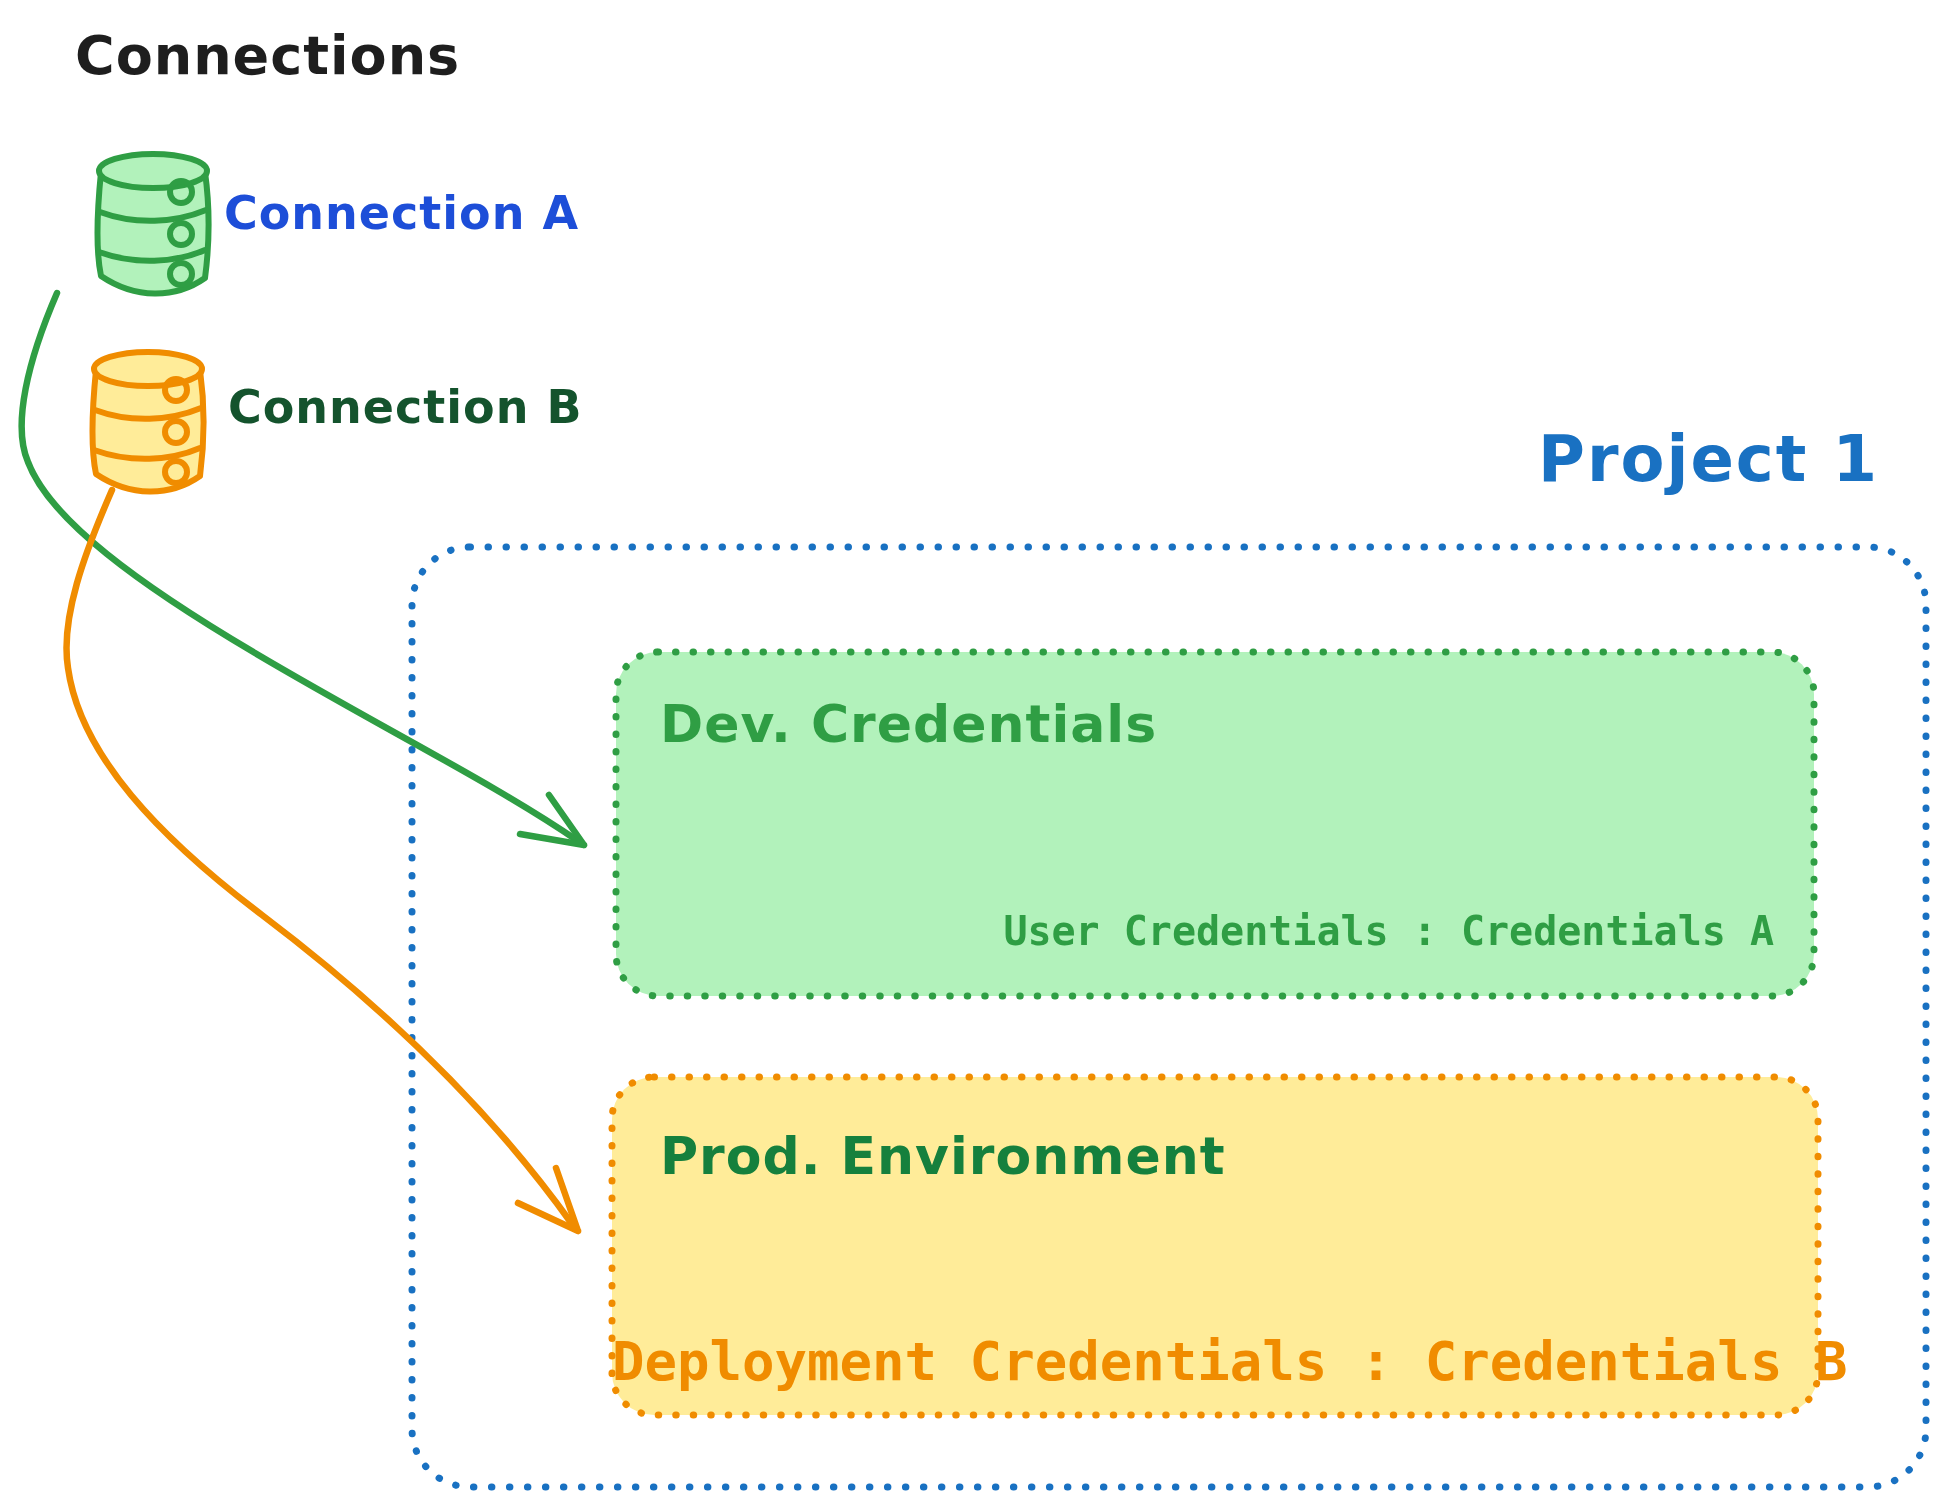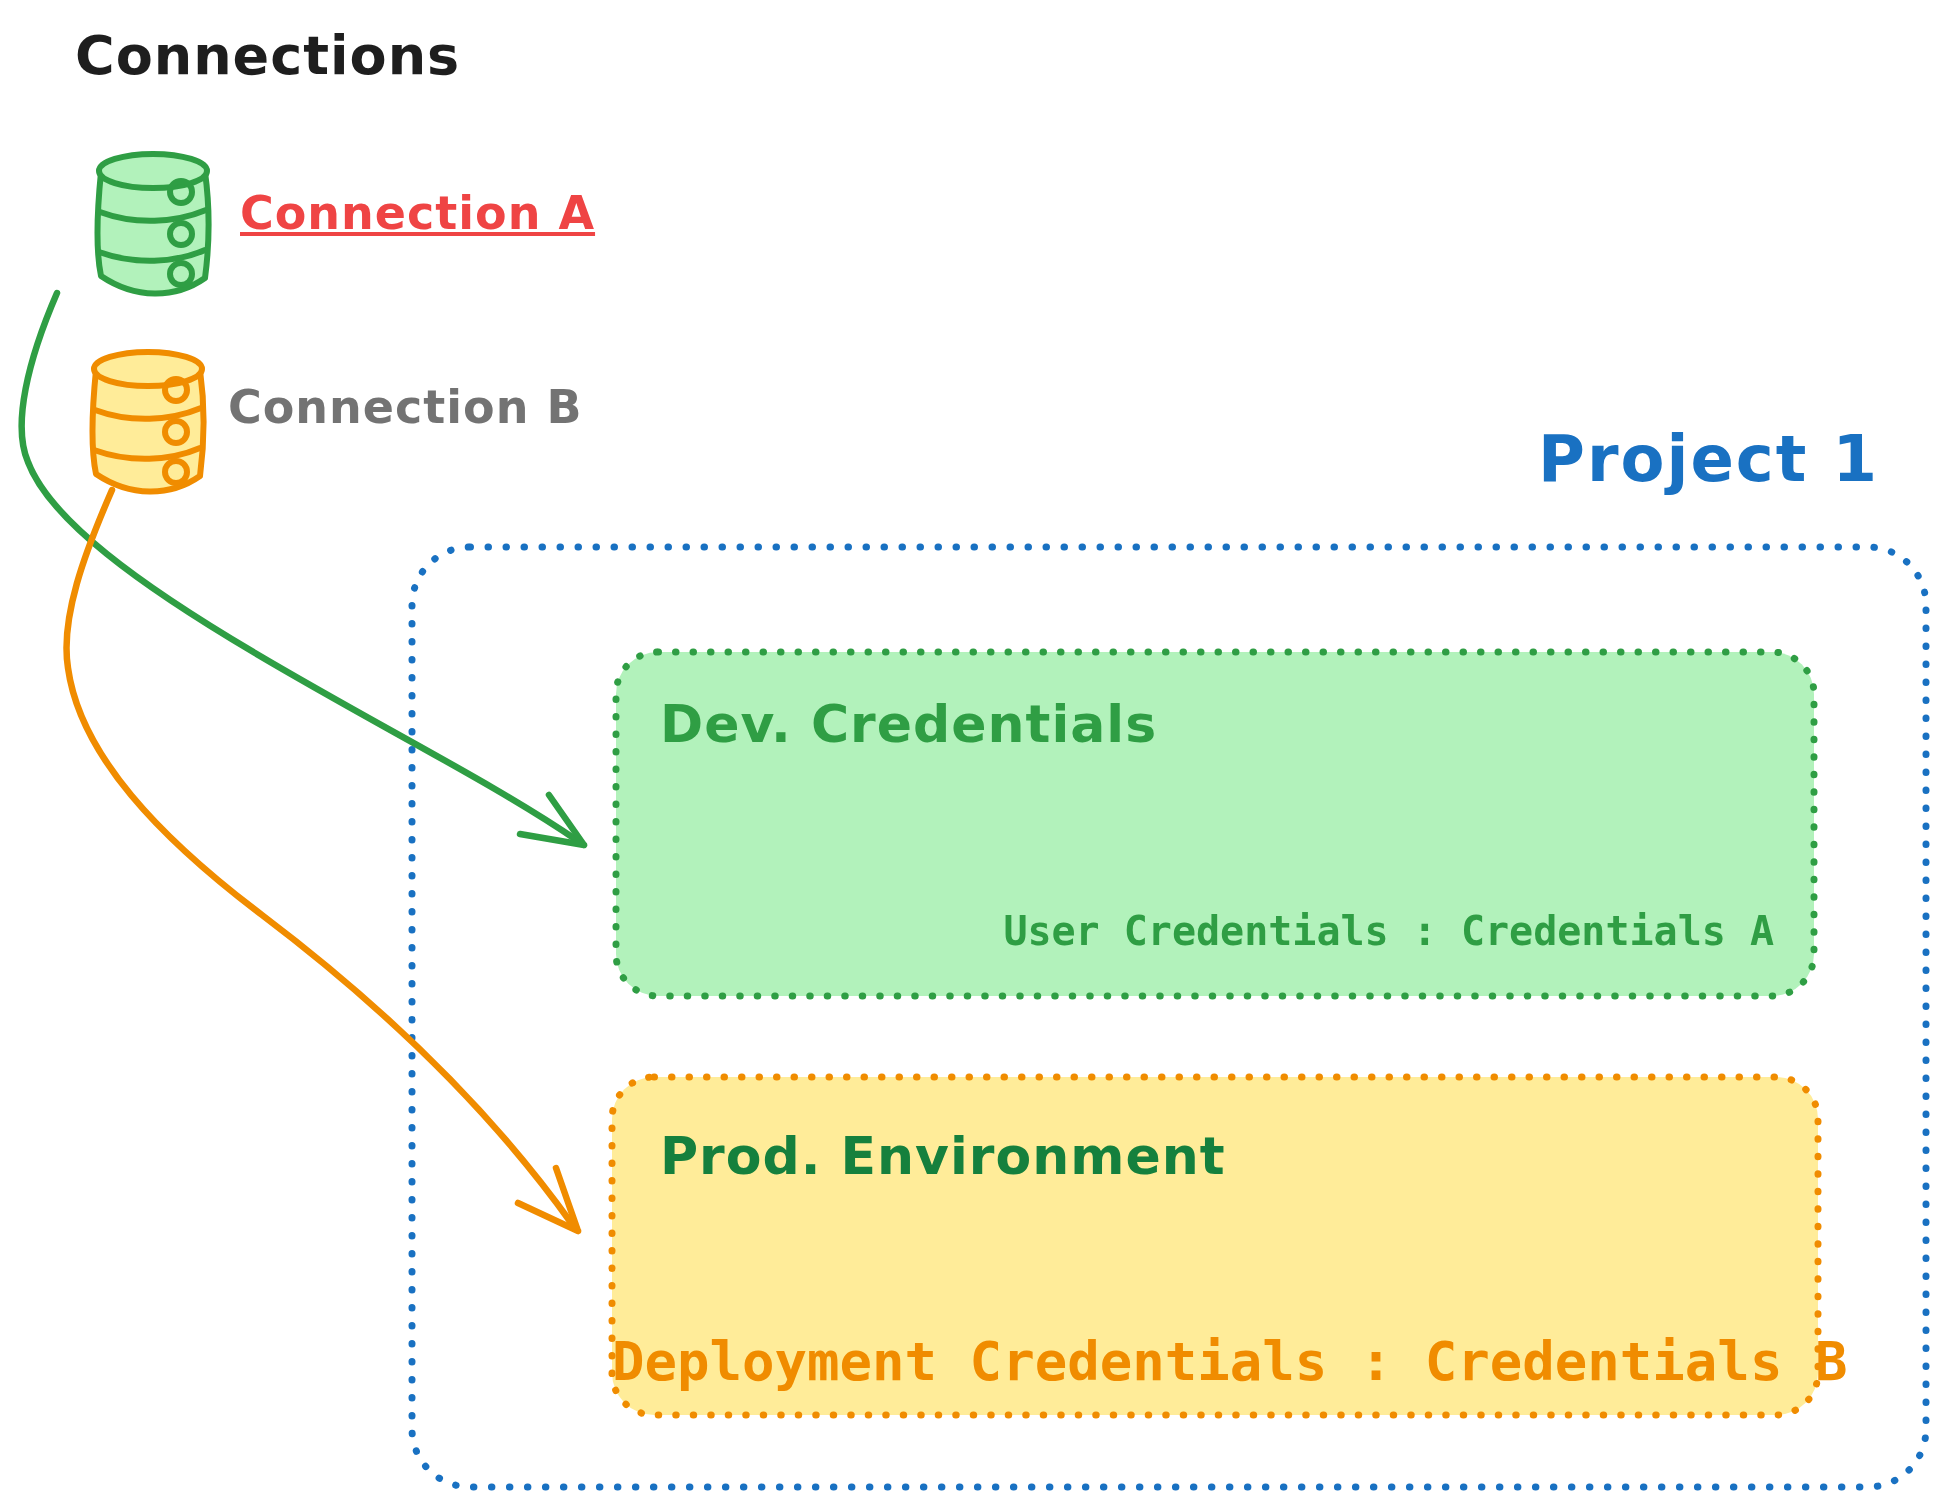--- a/index.html
+++ b/index.html
@@ -11,22 +11,22 @@
     overflow:hidden;
     font-family:"DejaVu Sans", sans-serif;
   }
   .layer{position:absolute;inset:0;}
   svg.layer{z-index:1;}
   .txt{position:absolute;z-index:2;white-space:nowrap;}
   .hand{font-family:"DejaVu Sans", sans-serif;font-weight:bold;}
   .mono{font-family:"DejaVu Sans Mono", monospace;font-weight:bold;}
 
   .title-connections{left:75px;top:24px;font-size:54px;color:#1e1e1e;letter-spacing:1px;}
-  .label-conn-a{left:240px;top:186px;font-size:46px;color:#ef4444;letter-spacing:1px;text-decoration:underline;}
-  .label-conn-b{left:228px;top:380px;font-size:46px;color:#737373;letter-spacing:1px;}
+  .label-conn-a{left:224px;top:186px;font-size:46px;color:#1d4ed8;letter-spacing:1px;}
+  .label-conn-b{left:228px;top:380px;font-size:46px;color:#14532d;letter-spacing:1px;}
   .title-project{left:1538px;top:422px;font-size:64px;color:#1971c2;letter-spacing:2px;}
   .hdr-dev{left:660px;top:694px;font-size:52px;color:#2f9e44;letter-spacing:1px;}
   .hdr-prod{left:660px;top:1110px;font-size:52px;color:#15803d;letter-spacing:1px;margin-top:16px;}
   .cred-dev{left:616px;top:908px;width:1158px;text-align:right;font-size:40px;color:#2f9e44;}
   .cred-prod{left:612px;top:1330px;width:1166px;text-align:right;font-size:54px;color:#f08c00;}
 </style>
 </head>
 <body>
 
 <div class="canvas">

